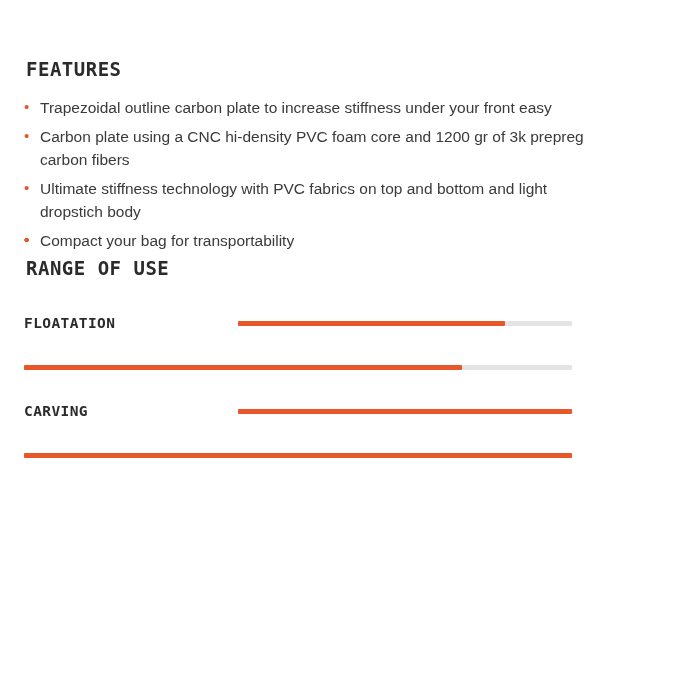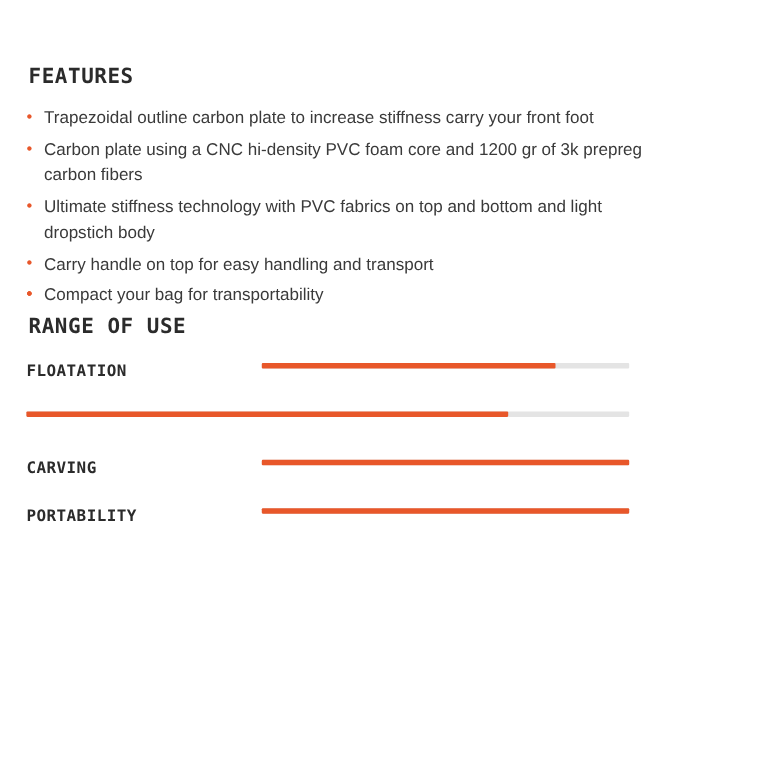--- a/index.html
+++ b/index.html
@@ -51,21 +51,21 @@
     font-size: 15px;
     line-height: 1.52;
   }
   .range-section {
   }
   .range-rows {
     margin-top: 22px;
   }
   .range-row {
     display: flex;
-    align-items: flex-start;
+    align-items: center;
     height: 44px;
     gap: 8px;
   }
   .range-label {
     font-family: "DejaVu Sans Mono", monospace;
     font-weight: bold;
     font-size: 14.5px;
     letter-spacing: 0.4px;
     color: #2b2b2b;
     width: 206px;
@@ -92,33 +92,32 @@
 </head>
 <body>
 
 <div class="page">
 
   <div class="features-section">
     <h2 class="section-title">FEATURES</h2>
     <ul class="features-list">
       <li class="feature-item">
         <span class="bullet" style="color: rgb(232, 87, 42);">•</span>
-        <span>Trapezoidal outline carbon plate to increase stiffness carry your front foot</span>
+        <span>Trapezoidal outline carbon plate to increase stiffness under your front easy</span>
       </li>
       <li class="feature-item">
         <span class="bullet" style="color: rgb(232, 87, 42);">•</span>
         <span>Carbon plate using a CNC hi-density PVC foam core and 1200 gr of 3k prepreg carbon fibers</span>
       </li>
       <li class="feature-item">
         <span class="bullet" style="color: rgb(232, 87, 42);">•</span>
         <span>Ultimate stiffness technology with PVC fabrics on top and bottom and light dropstich body</span>
       </li>
       <li class="feature-item">
         <span class="bullet" style="color: rgb(232, 87, 42);">•</span>
-        <span>Carry handle on top for easy handling and transport</span>
       </li>
       <li class="feature-item">
         <span class="bullet" style="color: rgb(232, 87, 42);">•</span>
       </li>
       <li class="feature-item">
         <span class="bullet" style="color: rgb(232, 87, 42);">•</span>
       </li>
       <li class="feature-item">
         <span class="bullet" style="color: rgb(232, 87, 42);">•</span>
         <span>Compact your bag for transportability</span>
@@ -145,21 +144,20 @@
 
 
       <div class="range-row">
         <div class="range-label">CARVING</div>
         <div class="range-track" style="background: rgb(228, 228, 228);">
           <div class="range-fill" style="width: 100%; background: rgb(232, 87, 42);"></div>
         </div>
       </div>
 
       <div class="range-row">
-        <div class="range-label">PORTABILITY</div>
         <div class="range-track" style="background: rgb(228, 228, 228);">
           <div class="range-fill" style="width: 100%; background: rgb(232, 87, 42);"></div>
         </div>
       </div>
 
     </div>
   </div>
 
 </div>
 

